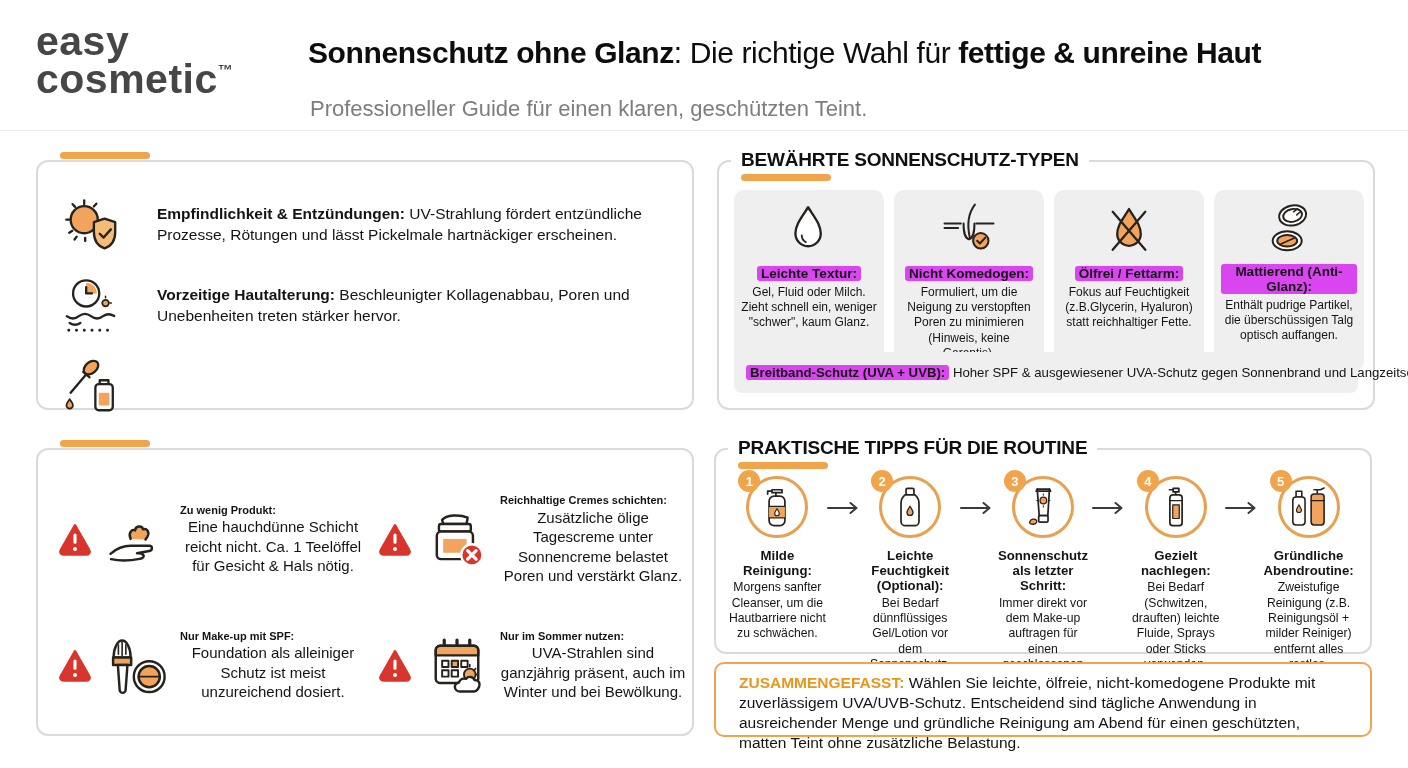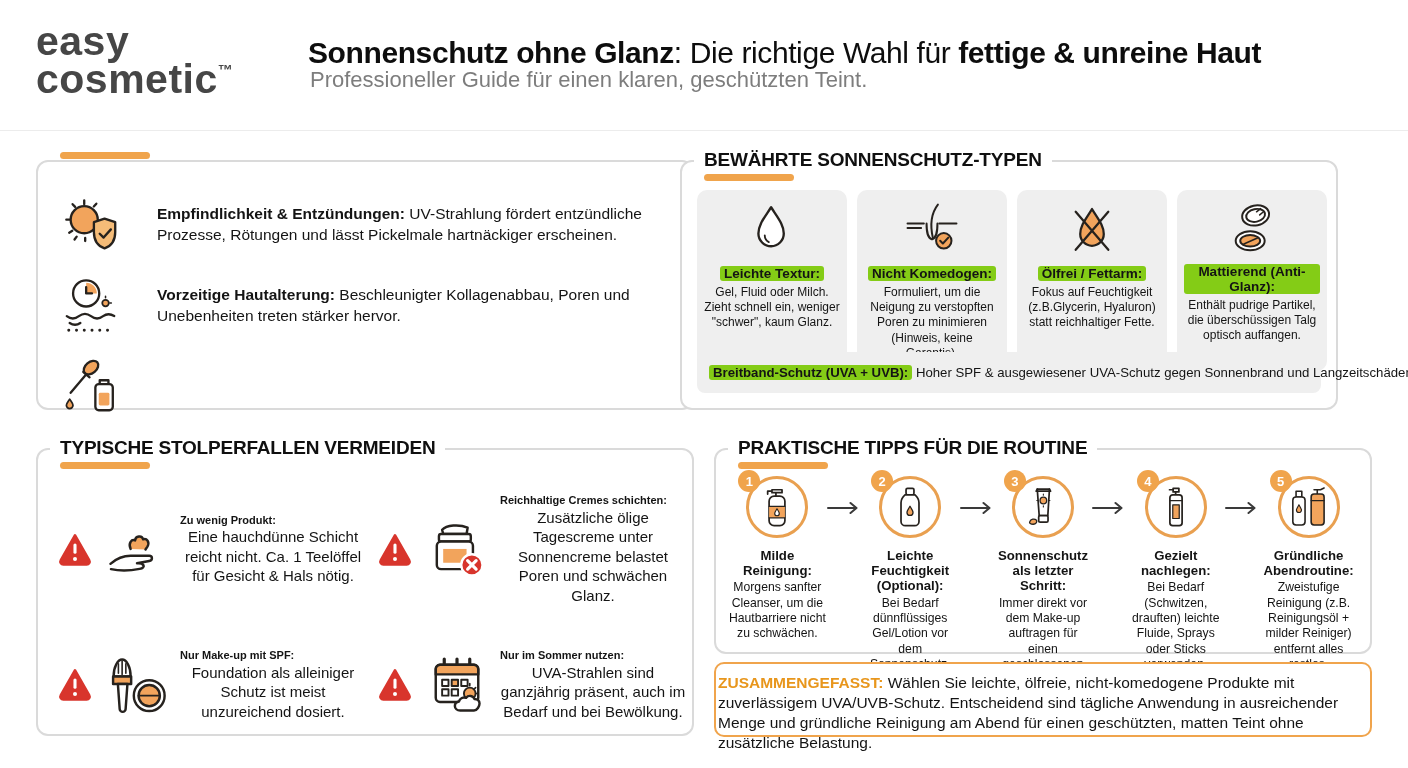--- a/index.html
+++ b/index.html
@@ -9,46 +9,46 @@
     background:#ffffff; color:#141414;
     font-family:"Liberation Sans","DejaVu Sans",sans-serif;
   }
   
   .logo { position:absolute; left:36px; top:22px; font-weight:800; color:#464646;
           font-size:41px; line-height:0.93; letter-spacing:0.5px; }
   .logo .tm { font-size:15px; vertical-align:18px; font-weight:700; letter-spacing:0; }
   .page-title { position:absolute; left:308px; top:36px; font-size:30px; color:#0d0d0d;
                 letter-spacing:-0.4px; white-space:nowrap; }
   .page-title b { font-weight:800; }
-  .page-subtitle { position:absolute; left:310px; top:67px; font-size:22px; color:#7d7d7d; }
+  .page-subtitle { position:absolute; left:310px; top:96px; font-size:22px; color:#7d7d7d; }
   .header-rule { position:absolute; left:0; top:130px; width:1408px; height:1px; background:#ececec; }
 
   
   .panel { position:absolute; border:2px solid #dadada; border-radius:12px; background:#fff; }
   #panel-why      { left:36px;  top:160px; width:658px; height:250px; }
-  #panel-types    { left:680px; top:160px; width:658px; height:250px; }
+  #panel-types    { left:717px; top:160px; width:658px; height:250px; }
   #panel-pitfalls { left:36px;  top:448px; width:658px; height:288px; }
   #panel-routine  { left:714px; top:448px; width:658px; height:206px; }
   .p-head { position:absolute; top:-13px; left:12px; background:#fff; padding:0 10px; }
   .p-head .t { font-size:19px; font-weight:800; color:#101010; letter-spacing:-0.2px; white-space:nowrap; }
   .p-head .bar { height:7px; width:90px; background:#F0A44C; border-radius:4px; margin-top:3px; }
 
   
   .why-items { position:absolute; left:22px; right:14px; top:32px; display:flex; flex-direction:column; gap:19px; }
   .why-item  { display:flex; align-items:center; gap:35px; }
   .why-item svg { width:62px; height:62px; flex:none; }
   .why-item p { margin:0; font-size:15.5px; line-height:1.35; }
   b.lead { font-weight:800; }
 
   
   .cards { position:absolute; left:15px; top:28px; display:flex; gap:10px; }
   .card { width:150px; min-height:148px; background:#efefef; border-radius:10px;
           padding:10px 7px; text-align:center; }
   .card svg { width:58px; height:58px; display:block; margin:0 auto 6px; }
-  .hl { display:inline-block; background:#84cc16; border-radius:3px; padding:0 4px; font-weight:800; }
+  .hl { display:inline-block; background:#d946ef; border-radius:3px; padding:0 4px; font-weight:800; }
   .card .hl { font-size:13.5px; }
   .card p { margin:3px 0 0; font-size:12px; line-height:1.27; }
   .banner { position:absolute; left:15px; right:15px; top:190px; background:#efefef;
             border-radius:8px; padding:13px 12px; font-size:13.2px; white-space:nowrap; }
   .banner .hl { font-size:13.2px; }
 
   
   .pit-grid { position:absolute; left:18px; top:44px; right:6px;
               display:grid; grid-template-columns:1fr 1fr; row-gap:44px; column-gap:10px; }
   .pit-item { display:flex; align-items:center; gap:9px; }
@@ -68,21 +68,21 @@
   .ring svg { width:46px; height:46px; }
   .badge { position:absolute; top:-9px; left:-11px; width:22px; height:22px; border-radius:50%;
            background:#F0A44C; color:#fff; font-weight:800; font-size:13px;
            display:flex; align-items:center; justify-content:center; }
   .step-lead { margin:10px 0 2px; font-size:13.2px; font-weight:800; line-height:1.15; }
   .step-text { margin:0; font-size:12.2px; line-height:1.26; }
   .arrow { flex:1; display:flex; justify-content:center; margin-top:24px; }
 
   
   #summary { position:absolute; left:714px; top:662px; width:658px; height:75px;
-             border:2px solid #F0A44C; border-radius:10px; padding:9px 2px;
+             border:2px solid #F0A44C; border-radius:10px; padding:9px 23px;
              font-size:15.5px; line-height:1.3; background:#fff; }
   .sum-label { color:#E8961C; font-weight:800; }
 
   svg { display:block; }
 </style>
 </head>
 <body>
 
 <div class="logo">
   <span>easy</span><br>
@@ -187,21 +187,20 @@
     </div>
   </div>
   <div class="banner">
     <span class="hl">Breitband-Schutz (UVA + UVB):</span>
     <span>Hoher SPF &amp; ausgewiesener UVA-Schutz gegen Sonnenbrand und Langzeitschäden.</span>
   </div>
 </div>
 
 <div class="panel" id="panel-pitfalls">
   <div class="p-head">
-    <div class="t">TYPISCHE STOLPERFALLEN VERMEIDEN</div>
     <div class="bar"></div>
   </div>
   <div class="pit-grid">
     <div class="pit-item">
       <span class="warn">
           <svg viewBox="0 0 64 64">
         <path d="M32 7 56 49a5 5 0 0 1-4.3 7.5H12.3A5 5 0 0 1 8 49z" fill="#D8352C" stroke="#D8352C" stroke-width="4" stroke-linejoin="round"></path>
         <rect x="29.4" y="21" width="5.2" height="17.5" rx="2.6" fill="#fff"></rect>
         <circle cx="32" cy="47" r="3.4" fill="#fff"></circle>
       </svg>
@@ -230,21 +229,21 @@
         <path d="M18 13c4-4.5 16-5.5 24-2l-1 6H19z" fill="#fff"></path>
         <rect x="15" y="17" width="30" height="7" rx="2" fill="#fff"></rect>
         <rect x="13" y="24" width="34" height="26" rx="4" fill="#fff"></rect>
         <rect x="19" y="31" width="22" height="13" fill="#F2A45C" stroke="none"></rect>
         <circle cx="46" cy="46" r="10" fill="#D8352C" stroke="#fff" stroke-width="2.2"></circle>
         <path d="M42 42l8 8M50 42l-8 8" stroke="#fff" stroke-width="3"></path>
       </svg>
         </span>
       <div class="pit-text">
         <p class="pit-lead">Reichhaltige Cremes schichten:</p>
-        <p class="pit-body">Zusätzliche ölige Tagescreme unter Sonnencreme belastet Poren und schwächen Glanz.</p>
+        <p class="pit-body">Zusätzliche ölige Tagescreme unter Sonnencreme belastet Poren und verstärkt Glanz.</p>
       </div>
     </div>
     <div class="pit-item">
       <span class="warn">
           <svg viewBox="0 0 64 64">
         <path d="M32 7 56 49a5 5 0 0 1-4.3 7.5H12.3A5 5 0 0 1 8 49z" fill="#D8352C" stroke="#D8352C" stroke-width="4" stroke-linejoin="round"></path>
         <rect x="29.4" y="21" width="5.2" height="17.5" rx="2.6" fill="#fff"></rect>
         <circle cx="32" cy="47" r="3.4" fill="#fff"></circle>
       </svg>
         </span>
@@ -282,21 +281,21 @@
         <rect x="36" y="27" width="6" height="6" stroke-width="1.8"></rect>
         <rect x="18" y="36" width="6" height="6" stroke-width="1.8"></rect>
         <rect x="27" y="36" width="6" height="6" stroke-width="1.8"></rect>
         <circle cx="44" cy="40" r="5.5" fill="#F2A45C" stroke-width="1.8"></circle>
         <path d="M44 32.5v-1.8M50 40h1.8M48.2 35.8l1.3-1.3" stroke-width="1.6"></path>
         <path d="M35 56c-3 0-5-2-5-4.3 0-2 1.5-3.8 3.8-4.2 1-2.8 4-4.3 6.8-3.4 2-2.8 6.8-2.4 7.8 1 2.8 0 4.8 1.9 4.8 4.3S51 56 48 56z" fill="#fff"></path>
       </svg>
         </span>
       <div class="pit-text">
         <p class="pit-lead">Nur im Sommer nutzen:</p>
-        <p class="pit-body">UVA-Strahlen sind ganzjährig präsent, auch im Bedarf und bei Bewölkung.</p>
+        <p class="pit-body">UVA-Strahlen sind ganzjährig präsent, auch im Winter und bei Bewölkung.</p>
       </div>
     </div>
   </div>
 </div>
 
 <div class="panel" id="panel-routine">
   <div class="p-head">
     <div class="t">PRAKTISCHE TIPPS FÜR DIE ROUTINE</div>
     <div class="bar"></div>
   </div>

